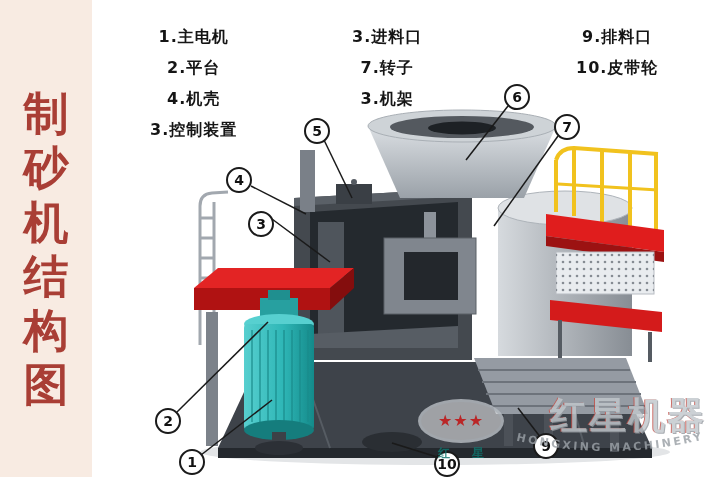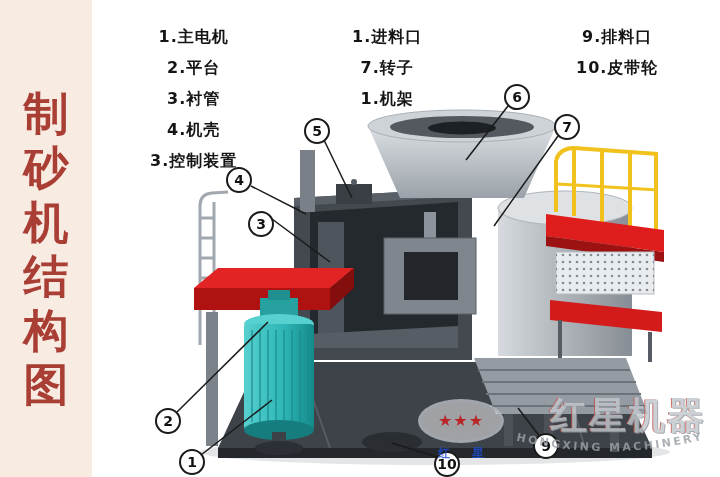--- a/index.html
+++ b/index.html
@@ -40,21 +40,21 @@
     position:absolute; left:418px; top:399px; width:296px; opacity:.82;
     display:flex; align-items:flex-start; gap:6px; pointer-events:none;
   }
   .wm-left { display:flex; flex-direction:column; align-items:center; }
   .wm-badge {
     width:86px; height:44px; border:3px solid #b7bcc2; border-radius:50%;
     background:rgba(244,245,246,.65); display:flex; align-items:center; justify-content:center;
     box-sizing:border-box;
   }
   .wm-stars { color:#d62020; font-size:16px; letter-spacing:1px; line-height:1; }
-  .wm-stars-label { color:#1d4ed8; font-size:12px; font-weight:700; letter-spacing:9px; margin-top:2px; padding-left:9px; }
+  .wm-stars-label { color:#0f766e; font-size:12px; font-weight:700; letter-spacing:9px; margin-top:2px; padding-left:9px; }
   .wm-right { display:flex; flex-direction:column; align-items:flex-end; margin-top:-2px; }
   .wm-cn {
     font-size:37px; font-weight:900; color:#c2c7cc; letter-spacing:2px; line-height:1;
     text-shadow:1px 1px 0 #979ca2, -1px 0 0 #c4524a;
   }
   .wm-en-svg { display:block; margin-top:-2px; }
   .wm-en-text { font-size:11px; letter-spacing:2.5px; fill:#9aa0a6; font-weight:700; }
 </style>
 </head>
 <body>
@@ -66,28 +66,27 @@
     <div class="side-char">砂</div>
     <div class="side-char">机</div>
     <div class="side-char">结</div>
     <div class="side-char">构</div>
     <div class="side-char">图</div>
   </aside>
 
   <div class="legend-col" style="left:150px">
     <div class="legend-item">1.主电机</div>
     <div class="legend-item">2.平台</div>
-    <div class="legend-item">3.衬管</div>
     <div class="legend-item">4.机壳</div>
     <div class="legend-item">3.控制装置</div>
   </div>
   <div class="legend-col" style="left:352px">
-    <div class="legend-item">1.进料口</div>
+    <div class="legend-item">3.进料口</div>
     <div class="legend-item">7.转子</div>
-    <div class="legend-item">1.机架</div>
+    <div class="legend-item">3.机架</div>
   </div>
   <div class="legend-col" style="left:576px">
     <div class="legend-item">9.排料口</div>
     <div class="legend-item">10.皮带轮</div>
   </div>
 
   <svg class="machine-svg" viewBox="0 0 720 477">
     <defs>
       <linearGradient id="motorGrad" x1="0" y1="0" x2="1" y2="0">
         <stop offset="0" stop-color="#57cfcf"></stop>

